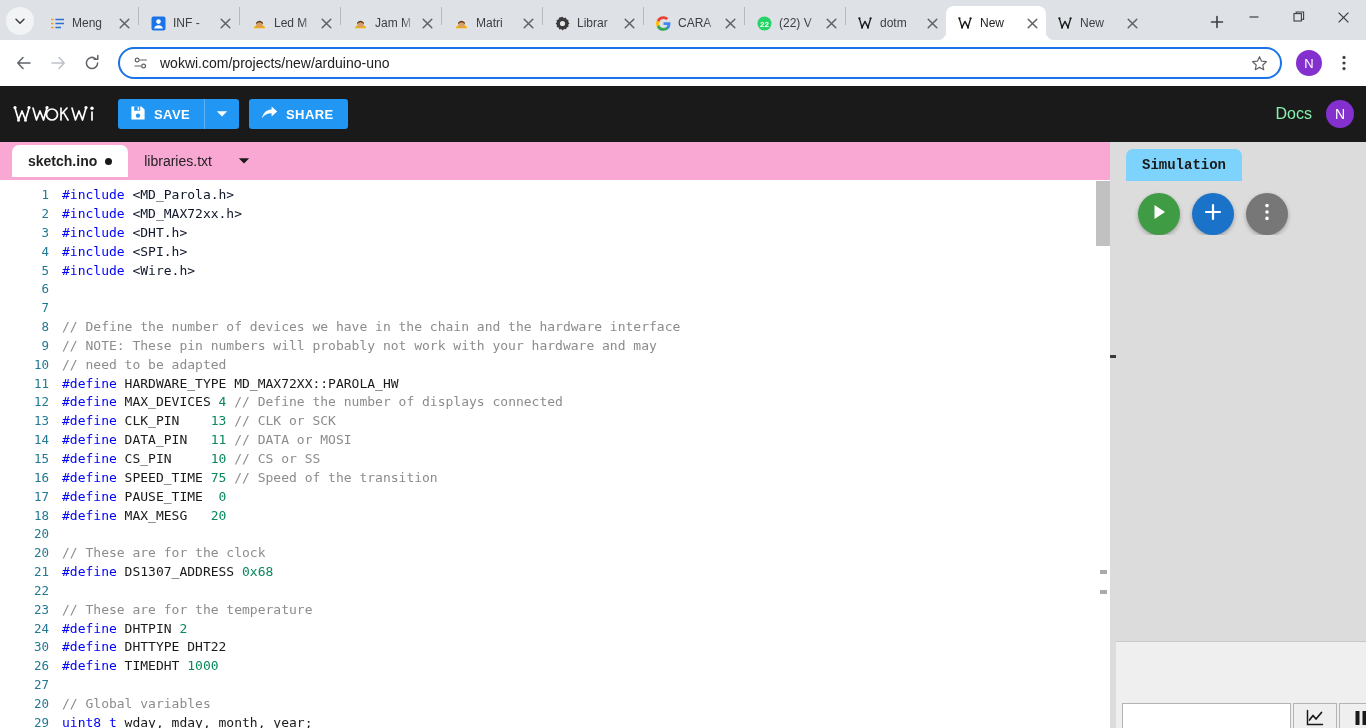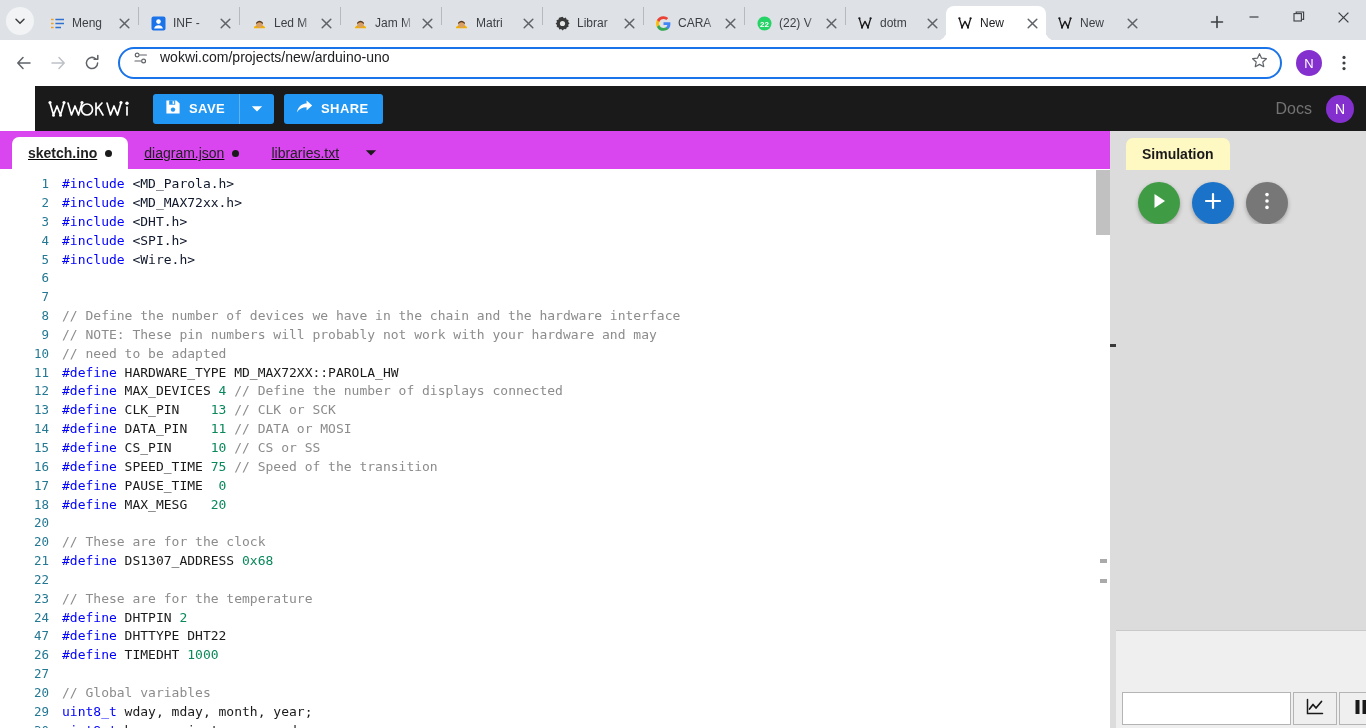--- a/index.html
+++ b/index.html
@@ -87,73 +87,72 @@
   }
   .navbtn { width: 32px; height:32px; display:flex;align-items:center;justify-content:center; border-radius:50%; color:#5f6368; flex:0 0 32px;}
   .navbtn.disabled { color:#bdc1c6; }
   .omnibox {
     flex: 1 1 auto;
     height: 32px;
     margin: 0 6px 0 8px;
     background: #fff;
     border: 2px solid #1a73e8;
     border-radius: 16px;
-    display:flex; 
+    display:flex; align-items:center;
     padding: 0 10px 0 12px;
     min-width:0;
   }
   .omnibox .siteinfo { width:18px;height:18px;flex:0 0 18px;margin-right:10px; display:flex;align-items:center;justify-content:center;}
   .omnibox .urltext { flex:1 1 auto; font-size:14px; color:#202124; white-space:nowrap; overflow:hidden; }
   .omnibox .star { width:22px;height:22px;flex:0 0 22px; display:flex;align-items:center;justify-content:center;color:#5f6368;}
   .profile-pill {
     width:26px;height:26px;border-radius:50%;
     background:#8430ce; color:#fff; font-size:13px;
     display:flex;align-items:center;justify-content:center;
     flex:0 0 26px; margin:0 6px;
   }
   .kebab { width:28px;height:28px;display:flex;align-items:center;justify-content:center;color:#3c4043;flex:0 0 28px;}
 
   
   .wokwi-header {
-    height: 45px;
+    height: 56px;
     background: #1a1a1a;
     display:flex; align-items:center;
     padding: 4px 12px;
-    margin-left: 35px;
   }
   .wokwi-logo { margin-right: 14px; display:flex; align-items:center; }
   .btn-save {
     background:#2196f3; color:#fff;
     height:30px; border-radius:3px;
     display:flex;align-items:center;
     font-size:13px; font-weight:bold; letter-spacing:.4px;
   }
   .btn-save .main { display:flex;align-items:center;gap:8px; padding:0 14px 0 12px; height:100%; }
   .btn-save .divider { width:1px;height:30px;background:rgba(255,255,255,.28); }
   .btn-save .caret { padding:0 11px; height:100%; display:flex;align-items:center; }
   .btn-share {
     background:#2196f3; color:#fff;
     height:30px; border-radius:3px; margin-left:10px;
     display:flex;align-items:center;gap:8px;
     padding:0 14px 0 12px;
     font-size:13px; font-weight:bold; letter-spacing:.4px;
   }
   .header-right { margin-left:auto; display:flex; align-items:center; gap:14px; }
-  .docs-link { color:#737373; font-size:16px; }
+  .docs-link { color:#86efac; font-size:16px; }
   .wokwi-avatar {
     width:28px;height:28px;border-radius:50%;
     background:#8430ce;color:#fff;font-size:14px;
     display:flex;align-items:center;justify-content:center;
   }
 
   
   .app-body { display:flex; height: 597px; background:#dcdcdc; }
   .editor-pane { width: 1110px; flex:0 0 1110px; display:flex; flex-direction:column; background:#dcdcdc; }
 
-  .file-tabs { height:39px; display:flex; align-items:flex-end; padding-left:12px; background:#d946ef;text-decoration:underline; }
+  .file-tabs { height:39px; display:flex; align-items:center; padding-left:12px; background:#f9a8d4; }
   .ftab {
     display:flex; align-items:center; gap:8px;
     height:32px; padding:0 16px;
     font-size:14px; color:#222;
     border-radius:7px 7px 0 0;
   }
   .ftab.active { background:#ffffff; font-weight:bold; }
   .dirty-dot { width:7px;height:7px;border-radius:50%;background:#1a1a1a;display:inline-block; }
   .ftab-caret { display:flex;align-items:center;height:32px;padding:0 10px;color:#222; }
 
@@ -197,21 +196,21 @@
 
   .pane-divider { width:6px; flex:0 0 6px; background:#dcdcdc; position:relative; }
   .pane-divider .grip { position:absolute; left:0; width:6px; height:3px; background:#3a3a3a; }
 
   
   .sim-pane { flex:1 1 auto; display:flex; flex-direction:column; background:#dcdcdc; min-width:0; }
   .sim-tabs { height:39px; display:flex; align-items:flex-end; padding-left:10px; }
   .sim-tab {
     height:32px; padding:0 16px; display:flex;align-items:center;
     font-size:14px; font-weight:bold; color:#1a1a1a;
-    background:#fef9c3; border-radius:7px 7px 0 0;
+    background:#7dd3fc; border-radius:7px 7px 0 0;font-family:Liberation Mono, monospace;
   }
   .sim-toolbar { display:flex; align-items:center; gap:12px; padding:12px 0 0 22px; }
   .fab { width:42px;height:42px;border-radius:50%; display:flex;align-items:center;justify-content:center;
          box-shadow:0 2px 4px rgba(0,0,0,.28); color:#fff; }
   .fab.green { background:#3f9c45; }
   .fab.blue  { background:#1a73c8; }
   .fab.grey  { background:#777777; }
   .sim-canvas { flex:1 1 auto; background:#dcdcdc; }
   .sim-console { height:60px; background:#efefef; border-top:1px solid #c9c9c9; }
   .sim-inputbar { height:38px; display:flex; align-items:stretch; background:#efefef; }
@@ -548,24 +547,20 @@
     <span class="wokwi-avatar">N</span>
   </div>
 </div>
 
 <div class="app-body">
 
   <div class="editor-pane">
     <div class="file-tabs" id="file-tabs">
         <div class="ftab active">
           <span>sketch.ino</span>
-          <span class="dirty-dot"></span>
-        </div>
-        <div class="ftab">
-          <span>diagram.json</span>
           <span class="dirty-dot"></span>
         </div>
         <div class="ftab">
           <span>libraries.txt</span>
         </div>
         <div class="ftab-caret">
           <svg width="12" height="8" viewBox="0 0 12 8">
             <path d="M0.8 1.2 L6 6.6 L11.2 1.2 Z" fill="#1a1a1a"></path>
           </svg>
         </div>
@@ -590,21 +585,21 @@
           <div>15</div>
           <div>16</div>
           <div>17</div>
           <div>18</div>
           <div>20</div>
           <div>20</div>
           <div>21</div>
           <div>22</div>
           <div>23</div>
           <div>24</div>
-          <div>47</div>
+          <div>30</div>
           <div>26</div>
           <div>27</div>
           <div>20</div>
           <div>29</div>
           <div>30</div>
         </div>
       <div class="code-lines" id="code-lines"><div><span class="k-pre">#include</span><span class="k-txt"> </span><span class="k-inc">&lt;MD_Parola.h&gt;</span></div><div><span class="k-pre">#include</span><span class="k-txt"> </span><span class="k-inc">&lt;MD_MAX72xx.h&gt;</span></div><div><span class="k-pre">#include</span><span class="k-txt"> </span><span class="k-inc">&lt;DHT.h&gt;</span></div><div><span class="k-pre">#include</span><span class="k-txt"> </span><span class="k-inc">&lt;SPI.h&gt;</span></div><div><span class="k-pre">#include</span><span class="k-txt"> </span><span class="k-inc">&lt;Wire.h&gt;</span></div><div>&nbsp;</div><div>&nbsp;</div><div><span class="k-cmt">// Define the number of devices we have in the chain and the hardware interface</span></div><div><span class="k-cmt">// NOTE: These pin numbers will probably not work with your hardware and may</span></div><div><span class="k-cmt">// need to be adapted</span></div><div><span class="k-pre">#define</span><span class="k-txt"> HARDWARE_TYPE MD_MAX72XX::PAROLA_HW</span></div><div><span class="k-pre">#define</span><span class="k-txt"> MAX_DEVICES </span><span class="k-num">4</span><span class="k-txt"> </span><span class="k-cmt">// Define the number of displays connected</span></div><div><span class="k-pre">#define</span><span class="k-txt"> CLK_PIN    </span><span class="k-num">13</span><span class="k-txt"> </span><span class="k-cmt">// CLK or SCK</span></div><div><span class="k-pre">#define</span><span class="k-txt"> DATA_PIN   </span><span class="k-num">11</span><span class="k-txt"> </span><span class="k-cmt">// DATA or MOSI</span></div><div><span class="k-pre">#define</span><span class="k-txt"> CS_PIN     </span><span class="k-num">10</span><span class="k-txt"> </span><span class="k-cmt">// CS or SS</span></div><div><span class="k-pre">#define</span><span class="k-txt"> SPEED_TIME </span><span class="k-num">75</span><span class="k-txt"> </span><span class="k-cmt">// Speed of the transition</span></div><div><span class="k-pre">#define</span><span class="k-txt"> PAUSE_TIME  </span><span class="k-num">0</span></div><div><span class="k-pre">#define</span><span class="k-txt"> MAX_MESG   </span><span class="k-num">20</span></div><div>&nbsp;</div><div><span class="k-cmt">// These are for the clock</span></div><div><span class="k-pre">#define</span><span class="k-txt"> DS1307_ADDRESS </span><span class="k-num">0x68</span></div><div>&nbsp;</div><div><span class="k-cmt">// These are for the temperature</span></div><div><span class="k-pre">#define</span><span class="k-txt"> DHTPIN </span><span class="k-num">2</span></div><div><span class="k-pre">#define</span><span class="k-txt"> DHTTYPE DHT22</span></div><div><span class="k-pre">#define</span><span class="k-txt"> TIMEDHT </span><span class="k-num">1000</span></div><div>&nbsp;</div><div><span class="k-cmt">// Global variables</span></div><div><span class="k-typ">uint8_t</span><span class="k-txt"> wday, mday, month, year;</span></div><div><span class="k-typ">uint8_t</span><span class="k-txt"> hours, minutes, seconds;</span></div></div>
 
       <div class="editor-scroll">
         <div class="thumb"></div>

